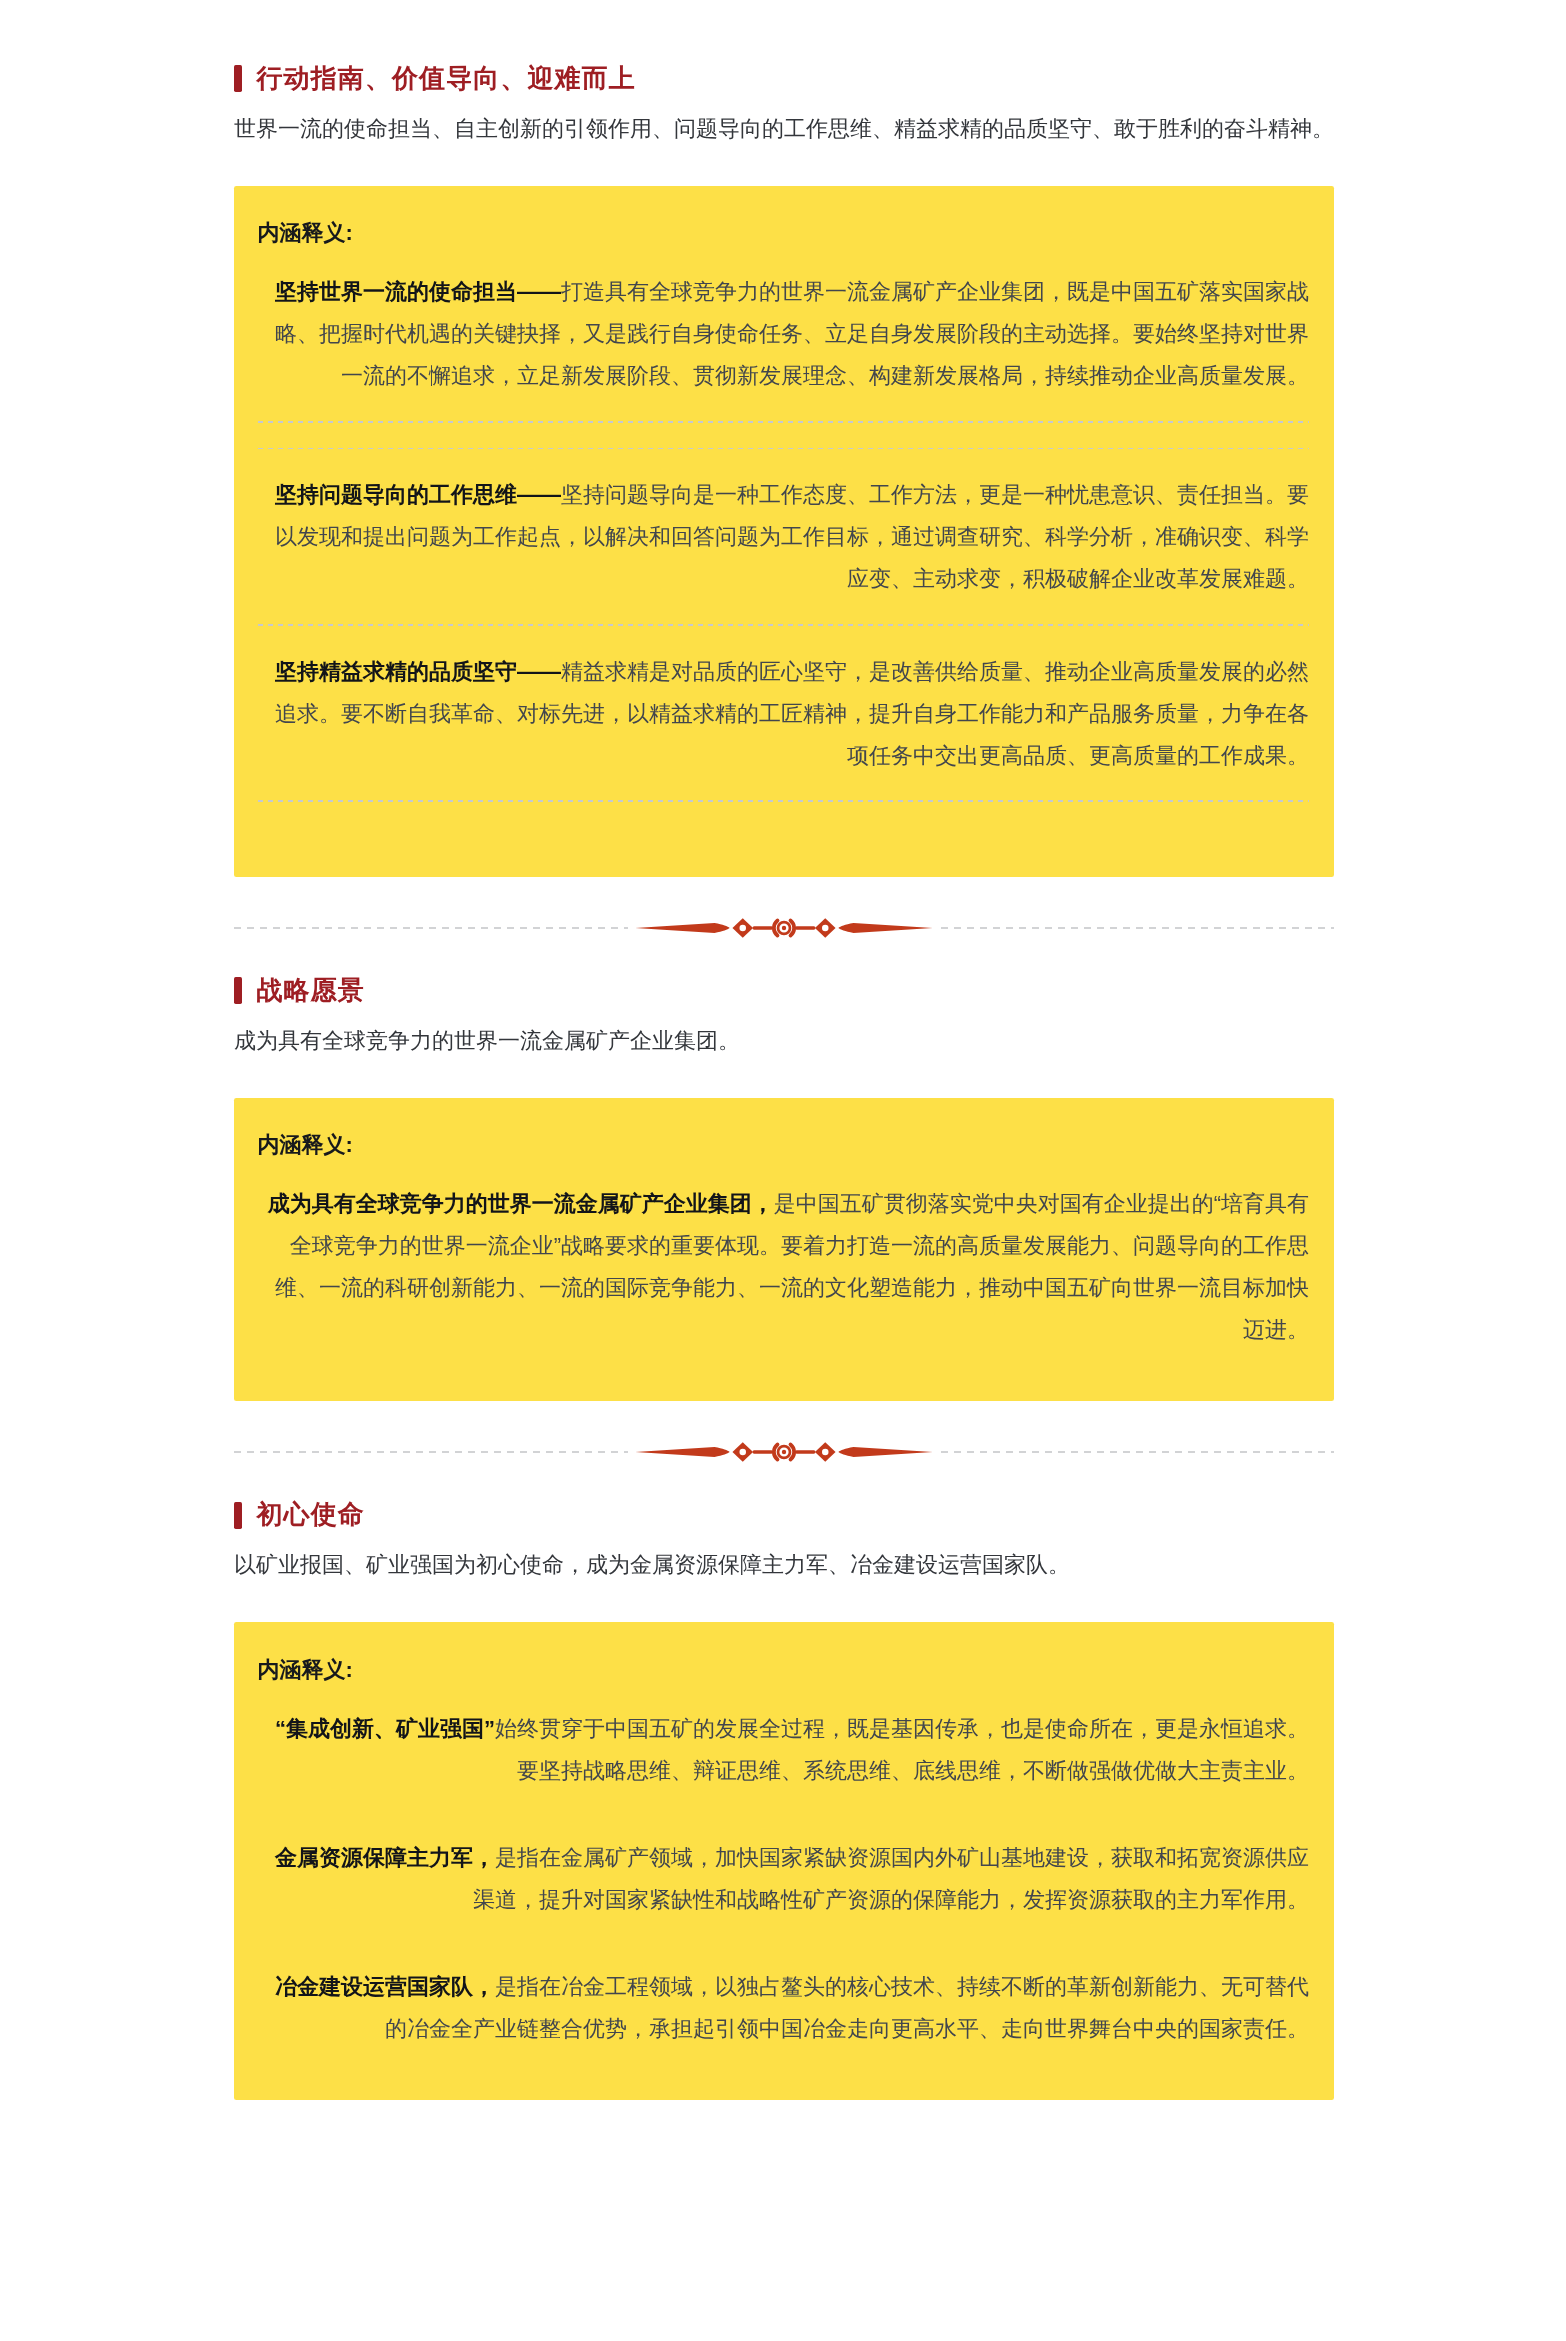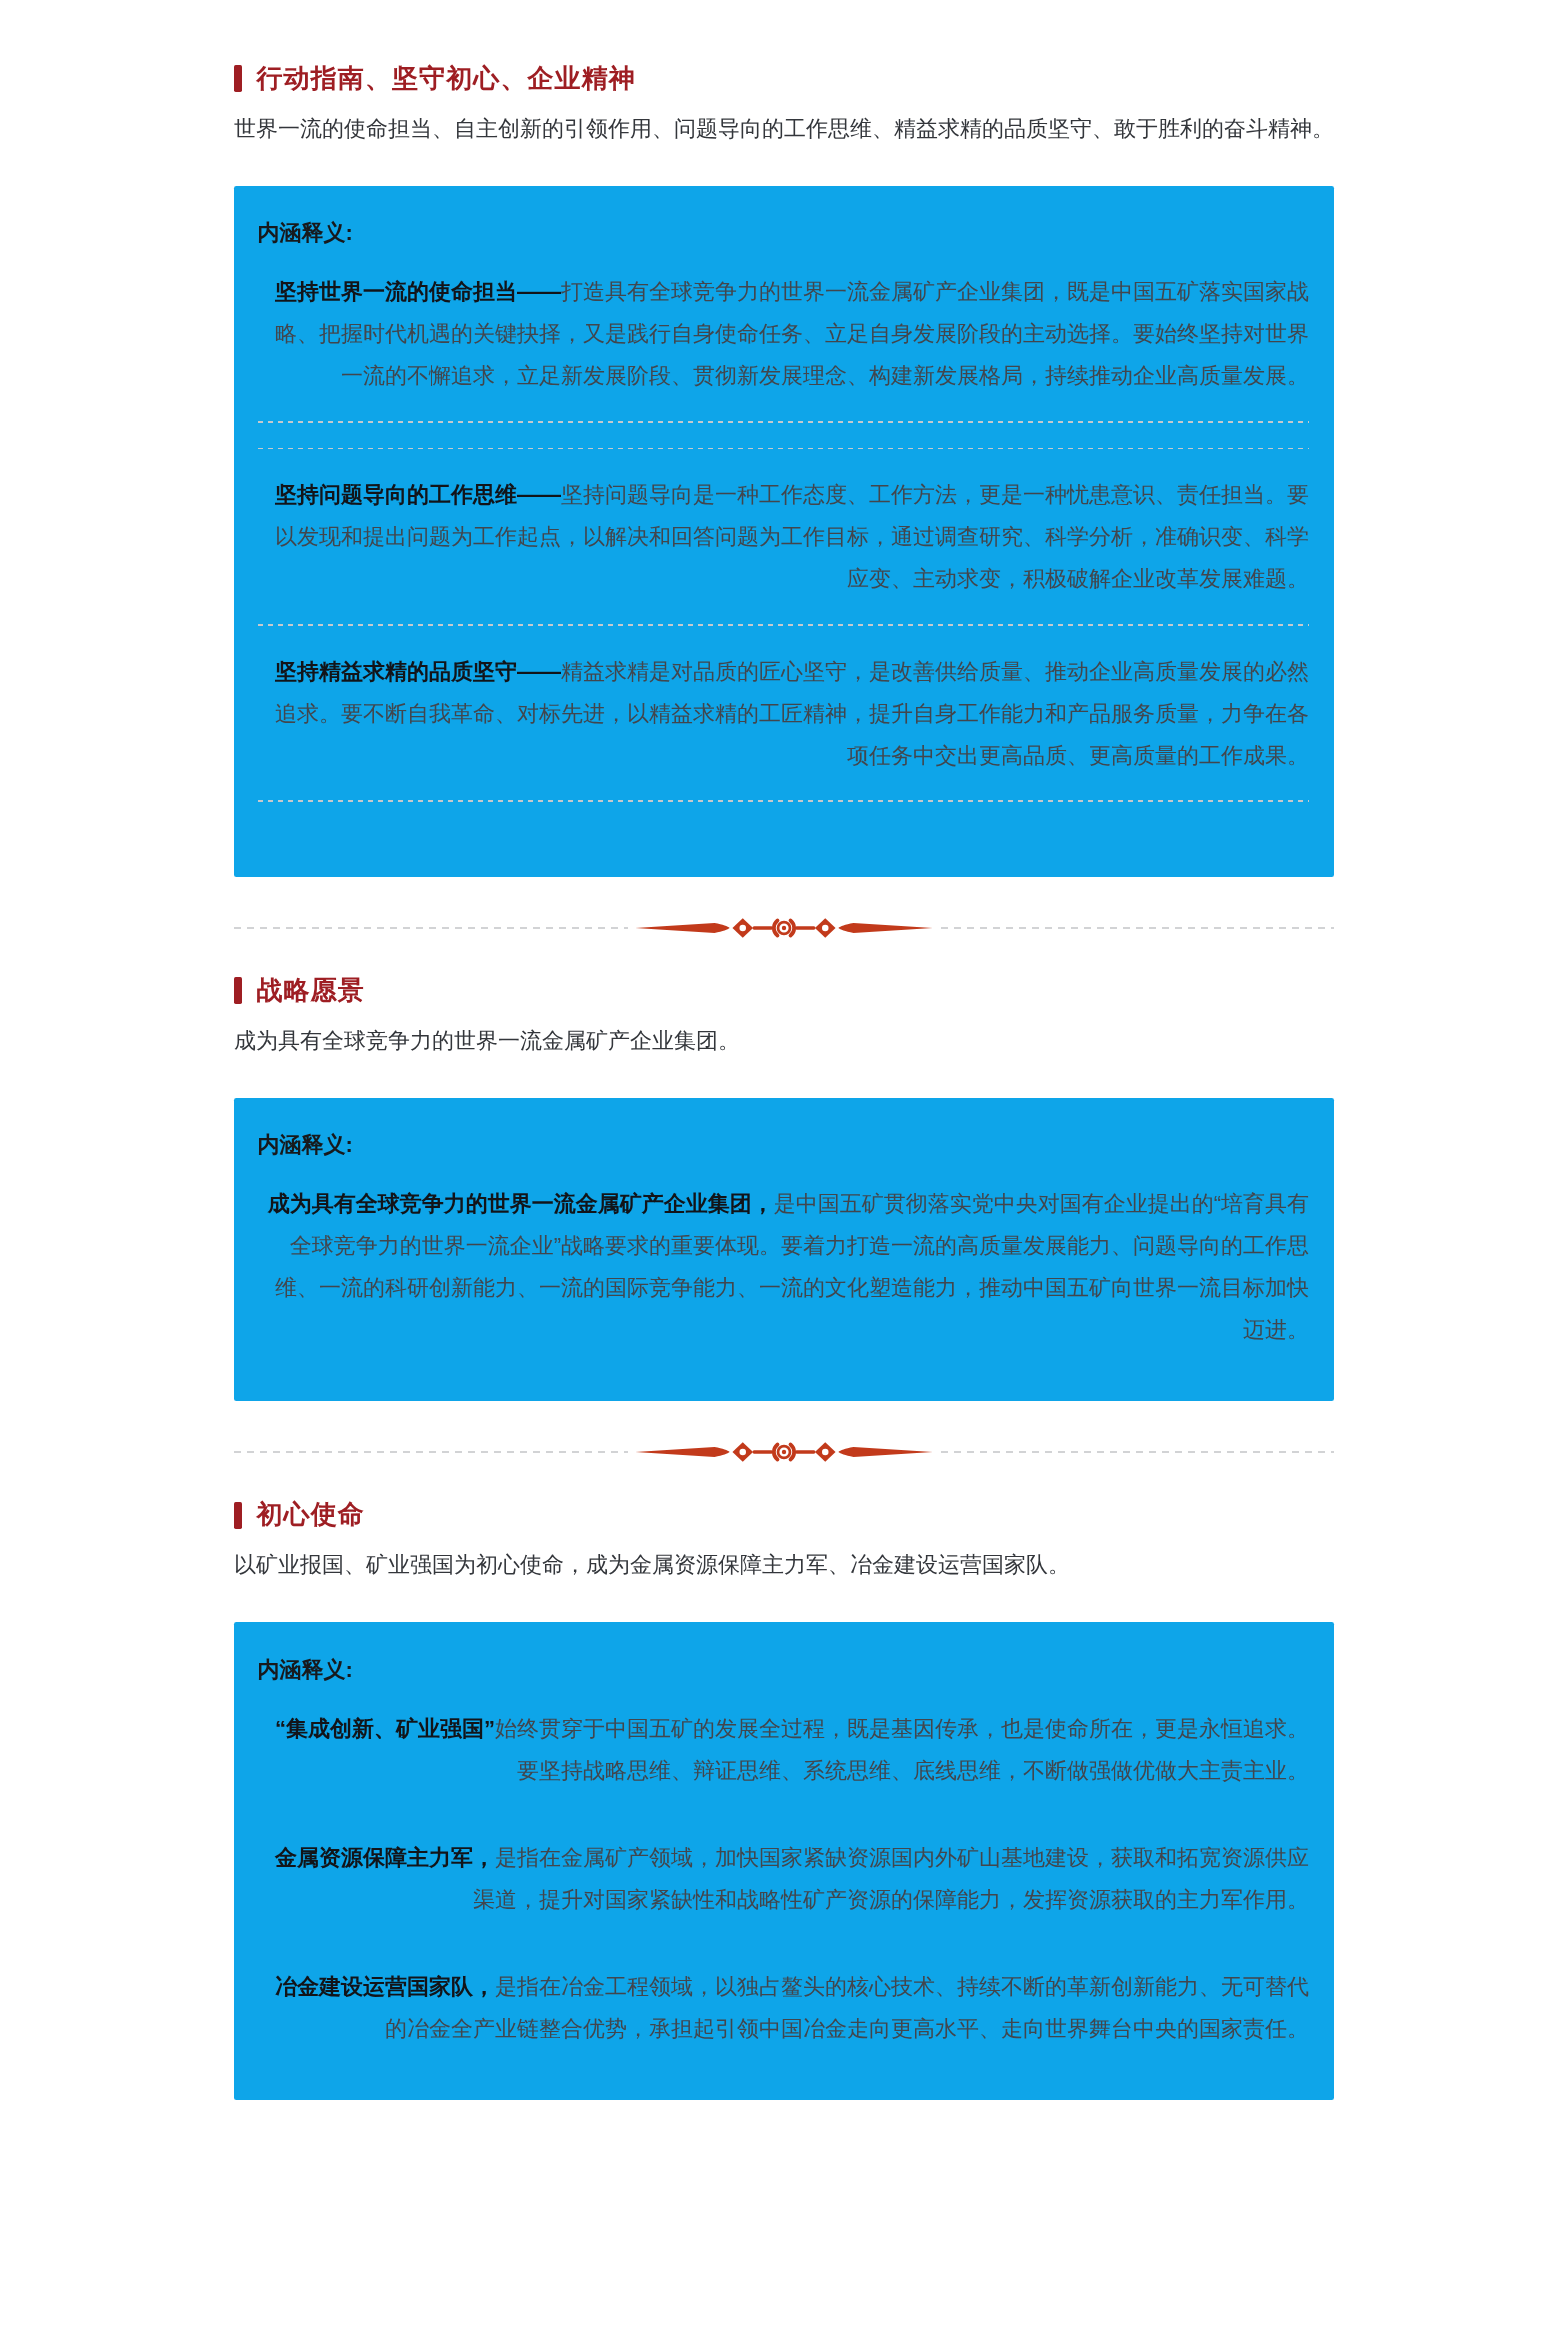--- a/index.html
+++ b/index.html
@@ -6,42 +6,42 @@
   html,body{margin:0;padding:0;background:#ffffff;}
   .page{
     width:1566px;height:2342px;overflow:hidden;background:#ffffff;
     font-family:"Liberation Sans","DejaVu Sans",sans-serif;
   }
   .content{box-sizing:border-box;width:100%;height:100%;padding:63px 232px 0 234px;}
   .section-heading{display:flex;align-items:center;gap:14.6px;height:31.5px;}
   .heading-bar{width:7.9px;height:27px;border-radius:1.7px;background:#9e1e23;flex:none;}
   .heading-text{margin:0;font-size:26px;font-weight:700;color:#9e1e23;letter-spacing:1.1px;line-height:31.5px;}
   .section-intro{margin:12.4px 0 0;font-size:22px;line-height:43px;color:#33363b;}
-  .meaning-box{margin-top:36px;background:#0ea5e9;padding:31.5px 25px 50px 23.6px;border-radius:2.3px;}
+  .meaning-box{margin-top:36px;background:#fde047;padding:31.5px 25px 50px 23.6px;border-radius:2.3px;}
   .box-label{margin:0 0 22.5px;font-size:22px;font-weight:700;line-height:31.5px;color:#17191c;}
   .box-para{margin:0;font-size:22px;line-height:42px;color:#42464d;text-align:right;}
   .box-para .lead{font-weight:700;color:#121419;}
   .box-para.spaced{margin-top:45px;}
   .box-divider{height:1.7px;margin:23.6px 0 25px;
     background:repeating-linear-gradient(90deg,#c6c9ce 0 5px,transparent 5px 10px);}
   .section-divider{display:flex;align-items:center;margin:34px 0 30px;}
   .dash-line{flex:1;height:1.7px;
     background:repeating-linear-gradient(90deg,#d2d3d5 0 6.8px,transparent 6.8px 13px);}
   .ornament{width:304px;height:34px;margin:0 4.5px;color:#c23a1b;flex:none;}
 </style>
 </head>
 <body>
 
 <div class="page">
   <div class="content">
 
     <section>
       <div class="section-heading">
         <span class="heading-bar"></span>
-        <h2 class="heading-text">行动指南、坚守初心、企业精神</h2>
+        <h2 class="heading-text">行动指南、价值导向、迎难而上</h2>
       </div>
       <p class="section-intro">世界一流的使命担当、自主创新的引领作用、问题导向的工作思维、精益求精的品质坚守、敢于胜利的奋斗精神。</p>
 
       <div class="meaning-box">
         <p class="box-label">内涵释义:</p>
 
         <p class="box-para"><span class="lead">坚持世界一流的使命担当——</span><span>打造具有全球竞争力的世界一流金属矿产企业集团，既是中国五矿落实国家战略、把握时代机遇的关键抉择，又是践行自身使命任务、立足自身发展阶段的主动选择。要始终坚持对世界一流的不懈追求，立足新发展阶段、贯彻新发展理念、构建新发展格局，持续推动企业高质量发展。</span></p>
         <div class="box-divider"></div>
 
         <div class="box-divider"></div>

